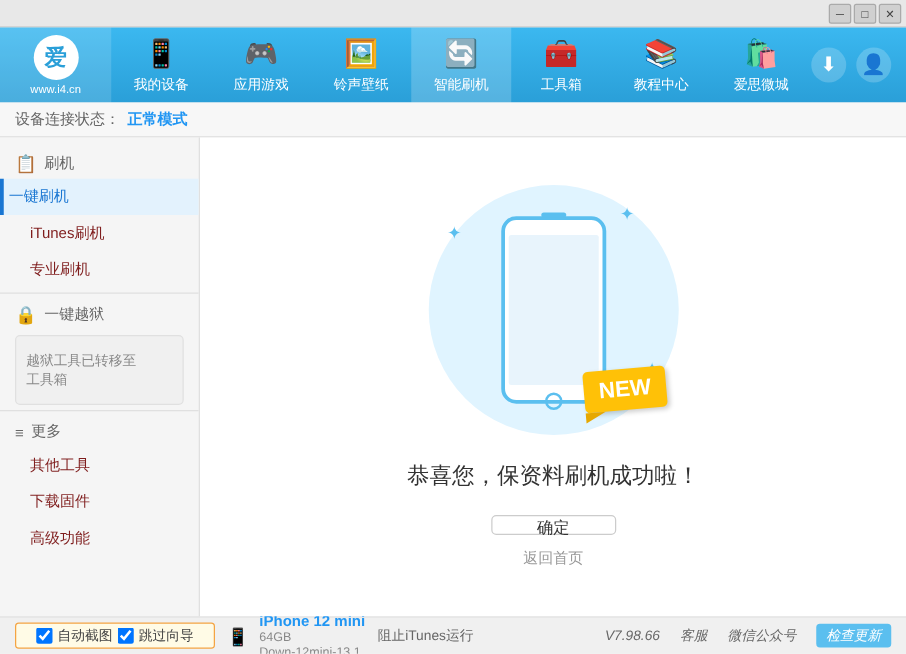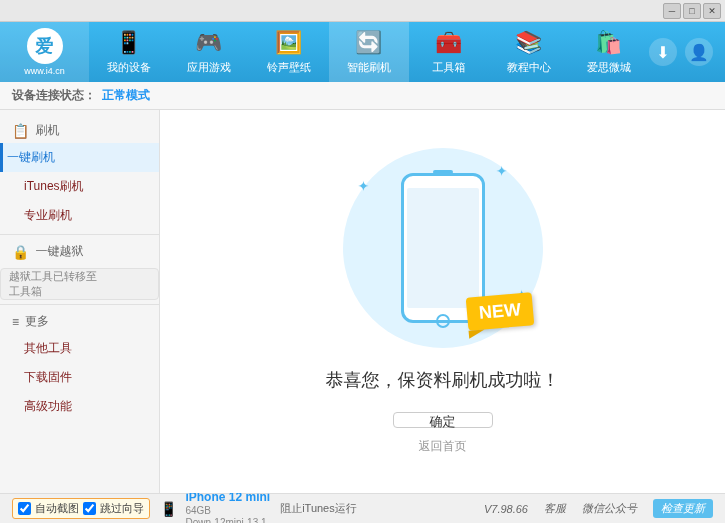--- a/index.html
+++ b/index.html
@@ -91,21 +91,21 @@
       height: 28px;
       background: #f7f7f7;
       border-bottom: 1px solid #ddd;
       display: flex;
       align-items: center;
       padding: 0 12px;
       font-size: 12px;
       color: #333;
       gap: 6px;
     }
-    .status-label { color: #666; font-weight: bold; }
+    .status-label { color: #666; }
     .status-value { color: #2196F3; font-weight: bold; }
 
     
     .main-layout {
       display: flex;
       height: calc(523px - 22px - 60px - 28px - 30px);
     }
 
     
     .sidebar {
@@ -135,22 +135,22 @@
       color: #1976D2;
       border-left: 3px solid #1976D2;
       padding-left: 4px;
     }
     .sidebar-divider { height: 1px; background: #e0e0e0; margin: 4px 0; }
 
     .sidebar-notice {
       background: #f0f0f0;
       border: 1px solid #e0e0e0;
       border-radius: 4px;
-      margin: 4px 0;
-      padding: 0 8px;
+      margin: 4px 12px;
+      padding: 12px 8px;
       font-size: 11px;
       color: #888;
       display: flex;
       align-items: flex-start;
       gap: 4px;
     }
 
     
     .content {
       flex: 1;
@@ -279,21 +279,21 @@
       align-items: center;
       gap: 10px;
       flex: 1;
     }
     .checkbox-group {
       display: flex;
       align-items: center;
       gap: 4px;
       border: 1px solid #f4a443;
       border-radius: 3px;
-      padding: 2px 5px;
+      padding: 2px 16px;
       background: #fffbe6;
     }
     .checkbox-label { color: #444; }
     .device-info {
       display: flex;
       flex-direction: column;
       gap: 1px;
     }
     .device-name { font-weight: bold; color: #2196F3; font-size: 12px; }
     .device-sub { color: #888; font-size: 10px; }

